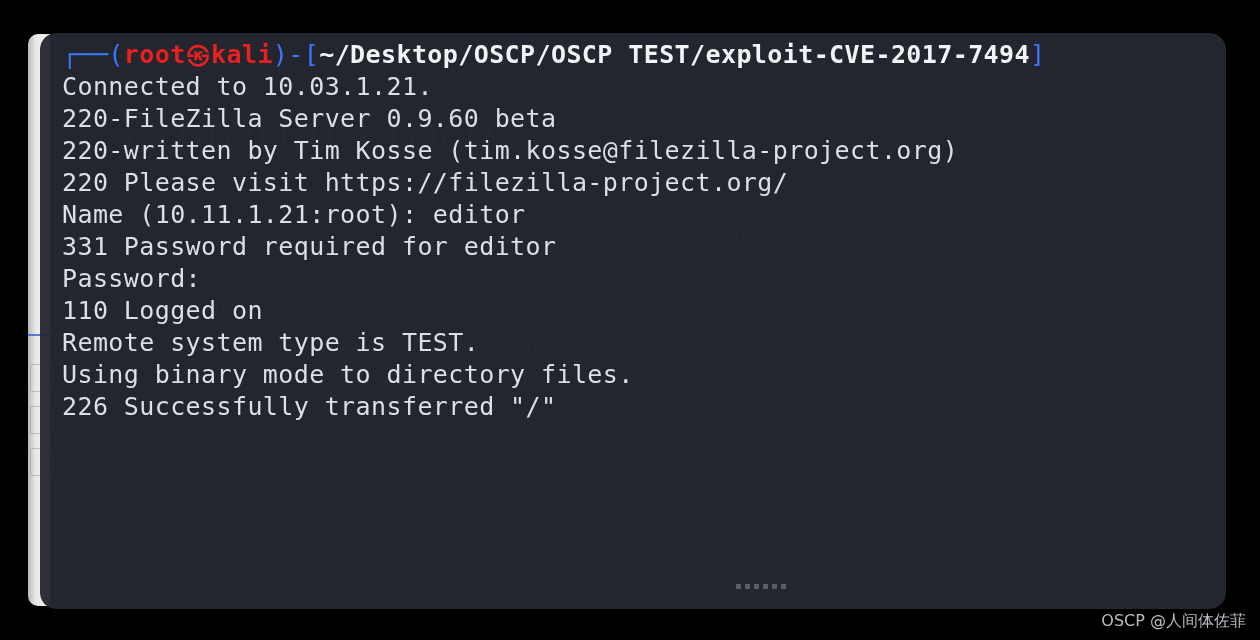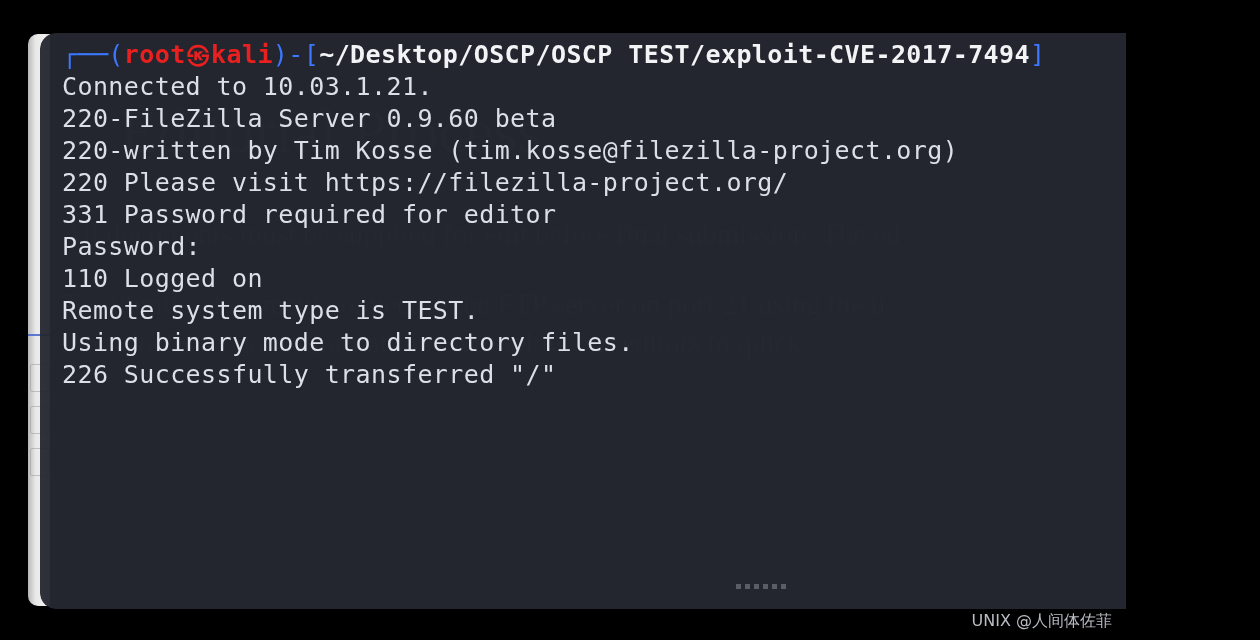--- a/index.html
+++ b/index.html
@@ -9,21 +9,21 @@
   }
   body {
     width: 1260px;
     height: 640px;
     overflow: hidden;
     font-family: "DejaVu Sans Mono", monospace;
   }
 
   #screen {
     position: relative;
-    width: 1126px;
+    width: 1260px;
     height: 640px;
     background: #000000;
     overflow: hidden;
   }
 
   
   #doc-page {
     position: absolute;
     left: 28px;
     top: 34px;
@@ -185,34 +185,35 @@
     <div class="term-bg" style="opacity:0.955;"></div>
     <div class="term-body">
 
       <div class="line"><span class="c-blue">┌──</span><span class="c-blue">(</span><span class="c-red">root</span><span class="c-red">㉿</span><span class="c-red">kali</span><span class="c-blue">)</span><span class="c-blue">-</span><span class="c-blue">[</span><span class="c-white">~/Desktop/OSCP/OSCP TEST/exploit-CVE-2017-7494</span><span class="c-blue">]</span></div>
 
 
       <div class="line c-out">Connected to 10.03.1.21.</div>
       <div class="line c-out">220-FileZilla Server 0.9.60 beta</div>
       <div class="line c-out">220-written by Tim Kosse (tim.kosse@filezilla-project.org)</div>
       <div class="line c-out">220 Please visit https://filezilla-project.org/</div>
+      <div class="line c-out">Name (10.11.1.21:root): editor</div>
       <div class="line c-out">331 Password required for editor</div>
       <div class="line c-out">Password:</div>
       <div class="line c-out">110 Logged on</div>
       <div class="line c-out">Remote system type is TEST.</div>
       <div class="line c-out">Using binary mode to directory files.</div>
       <div class="line c-out">226 Successfully transferred "/"</div>
 
     </div>
   </div>
 
   <div id="resize-dots">
     <span></span>
     <span></span>
     <span></span>
     <span></span>
     <span></span>
     <span></span>
   </div>
 
-  <div id="attribution">UNIX @人间体佐菲</div>
+  <div id="attribution">OSCP @人间体佐菲</div>
 
 </div>
 
 </body></html>

